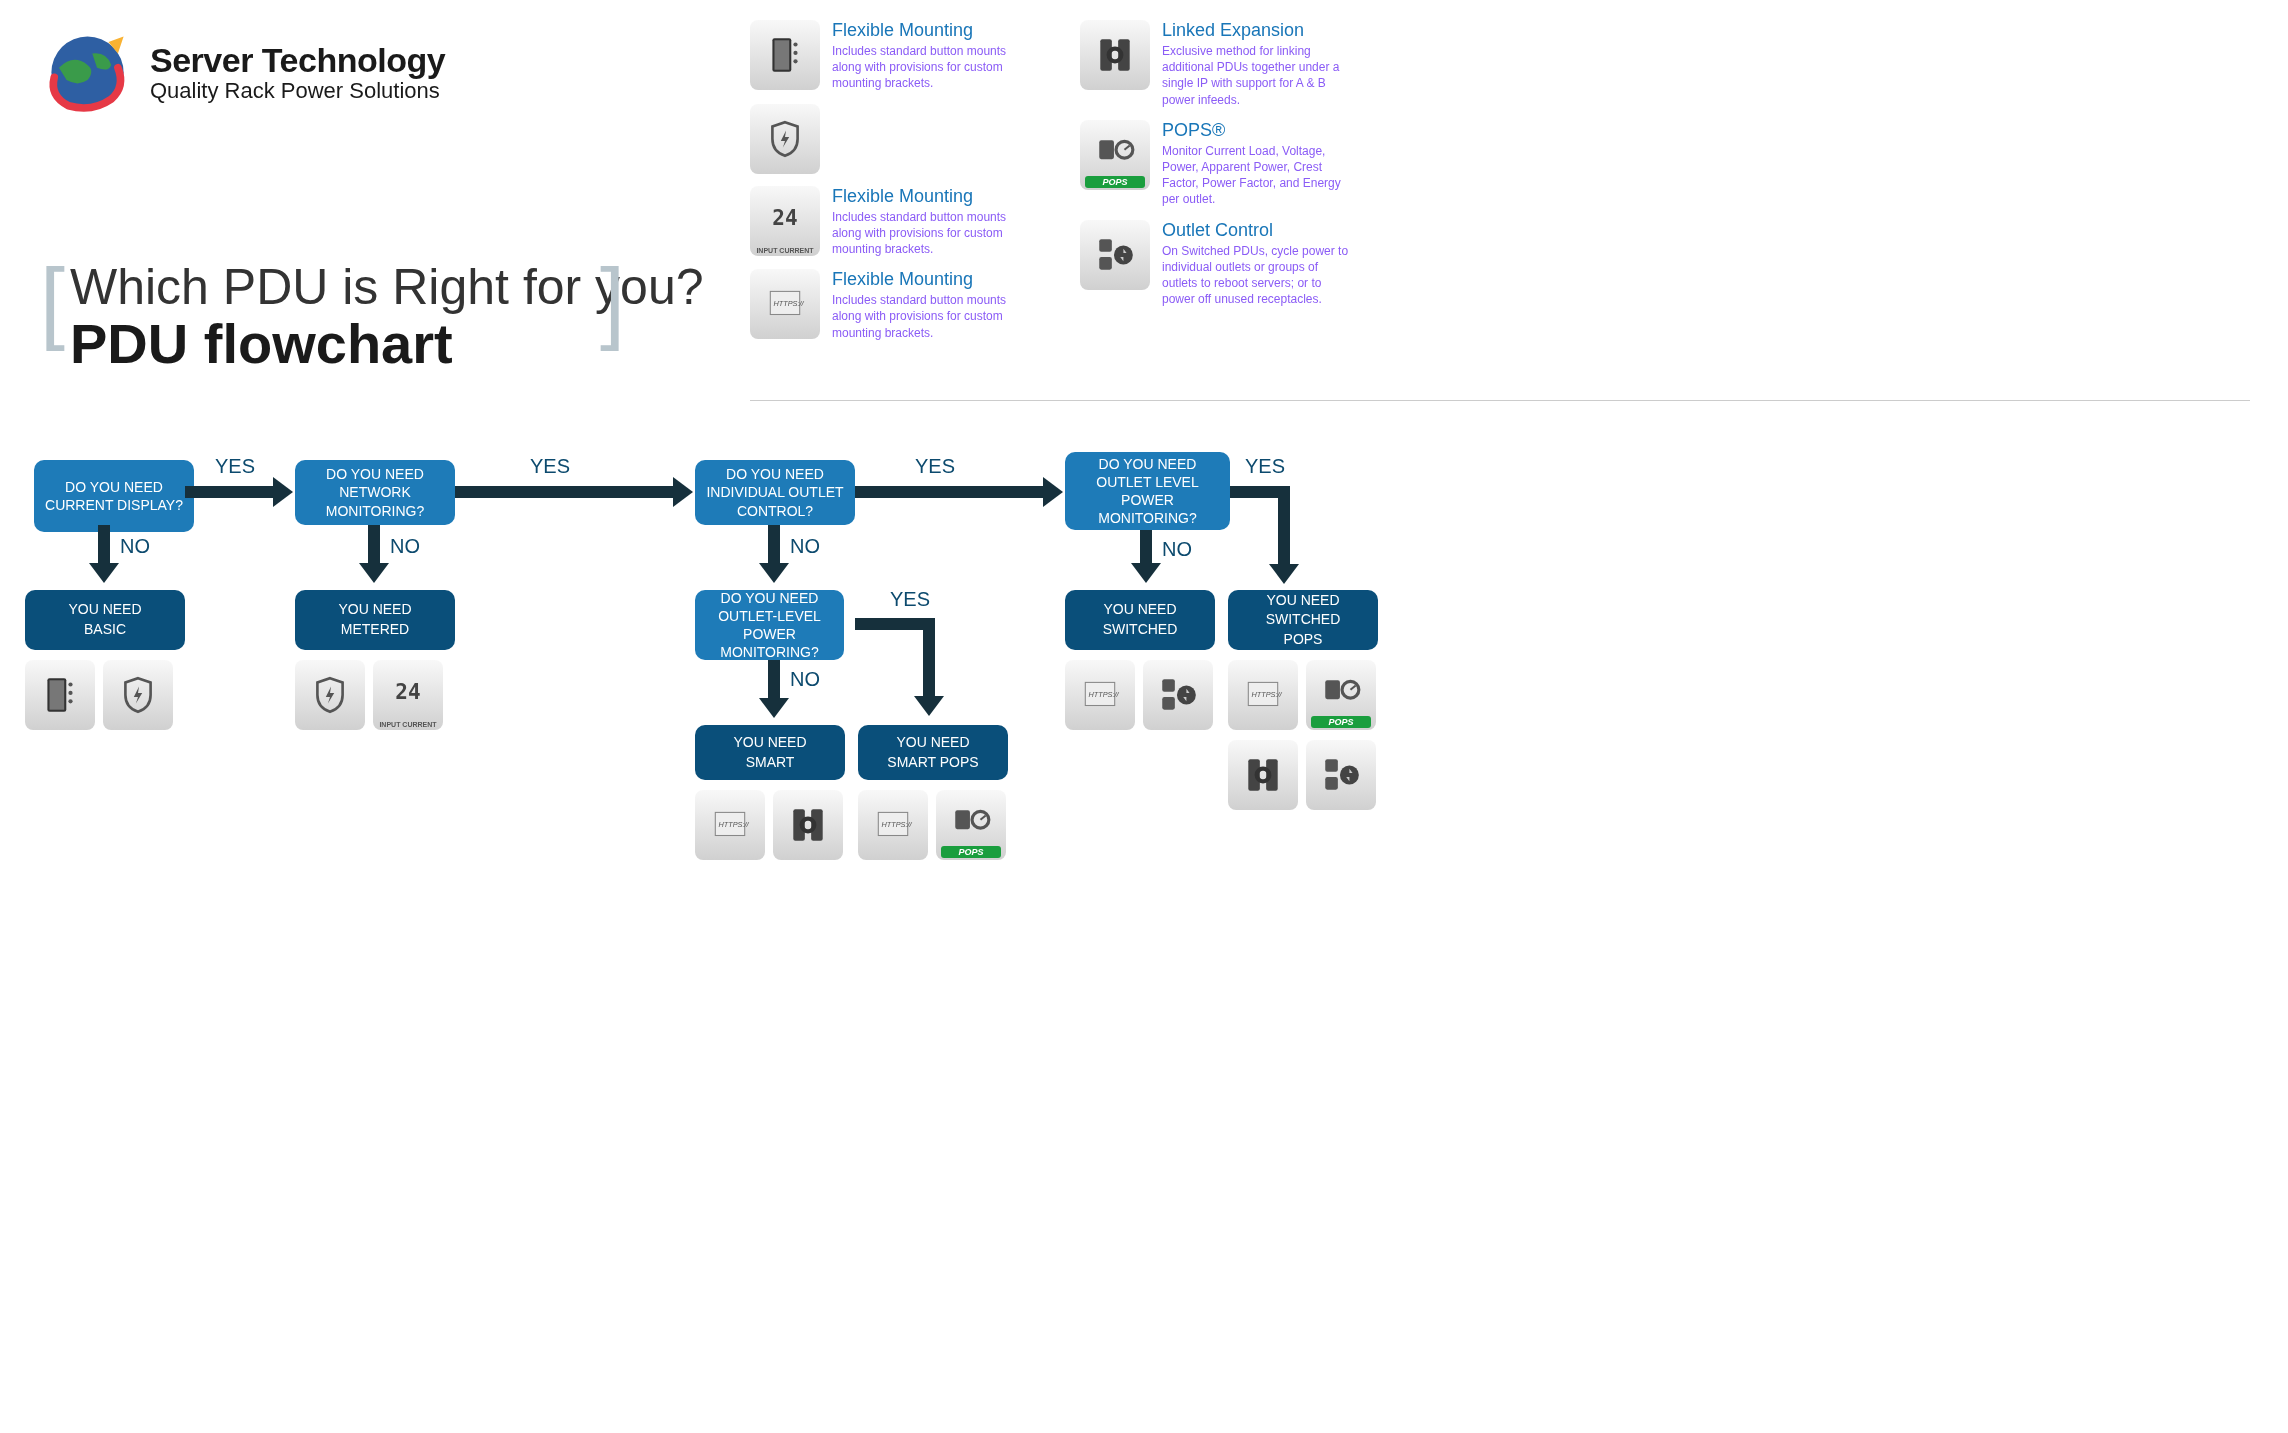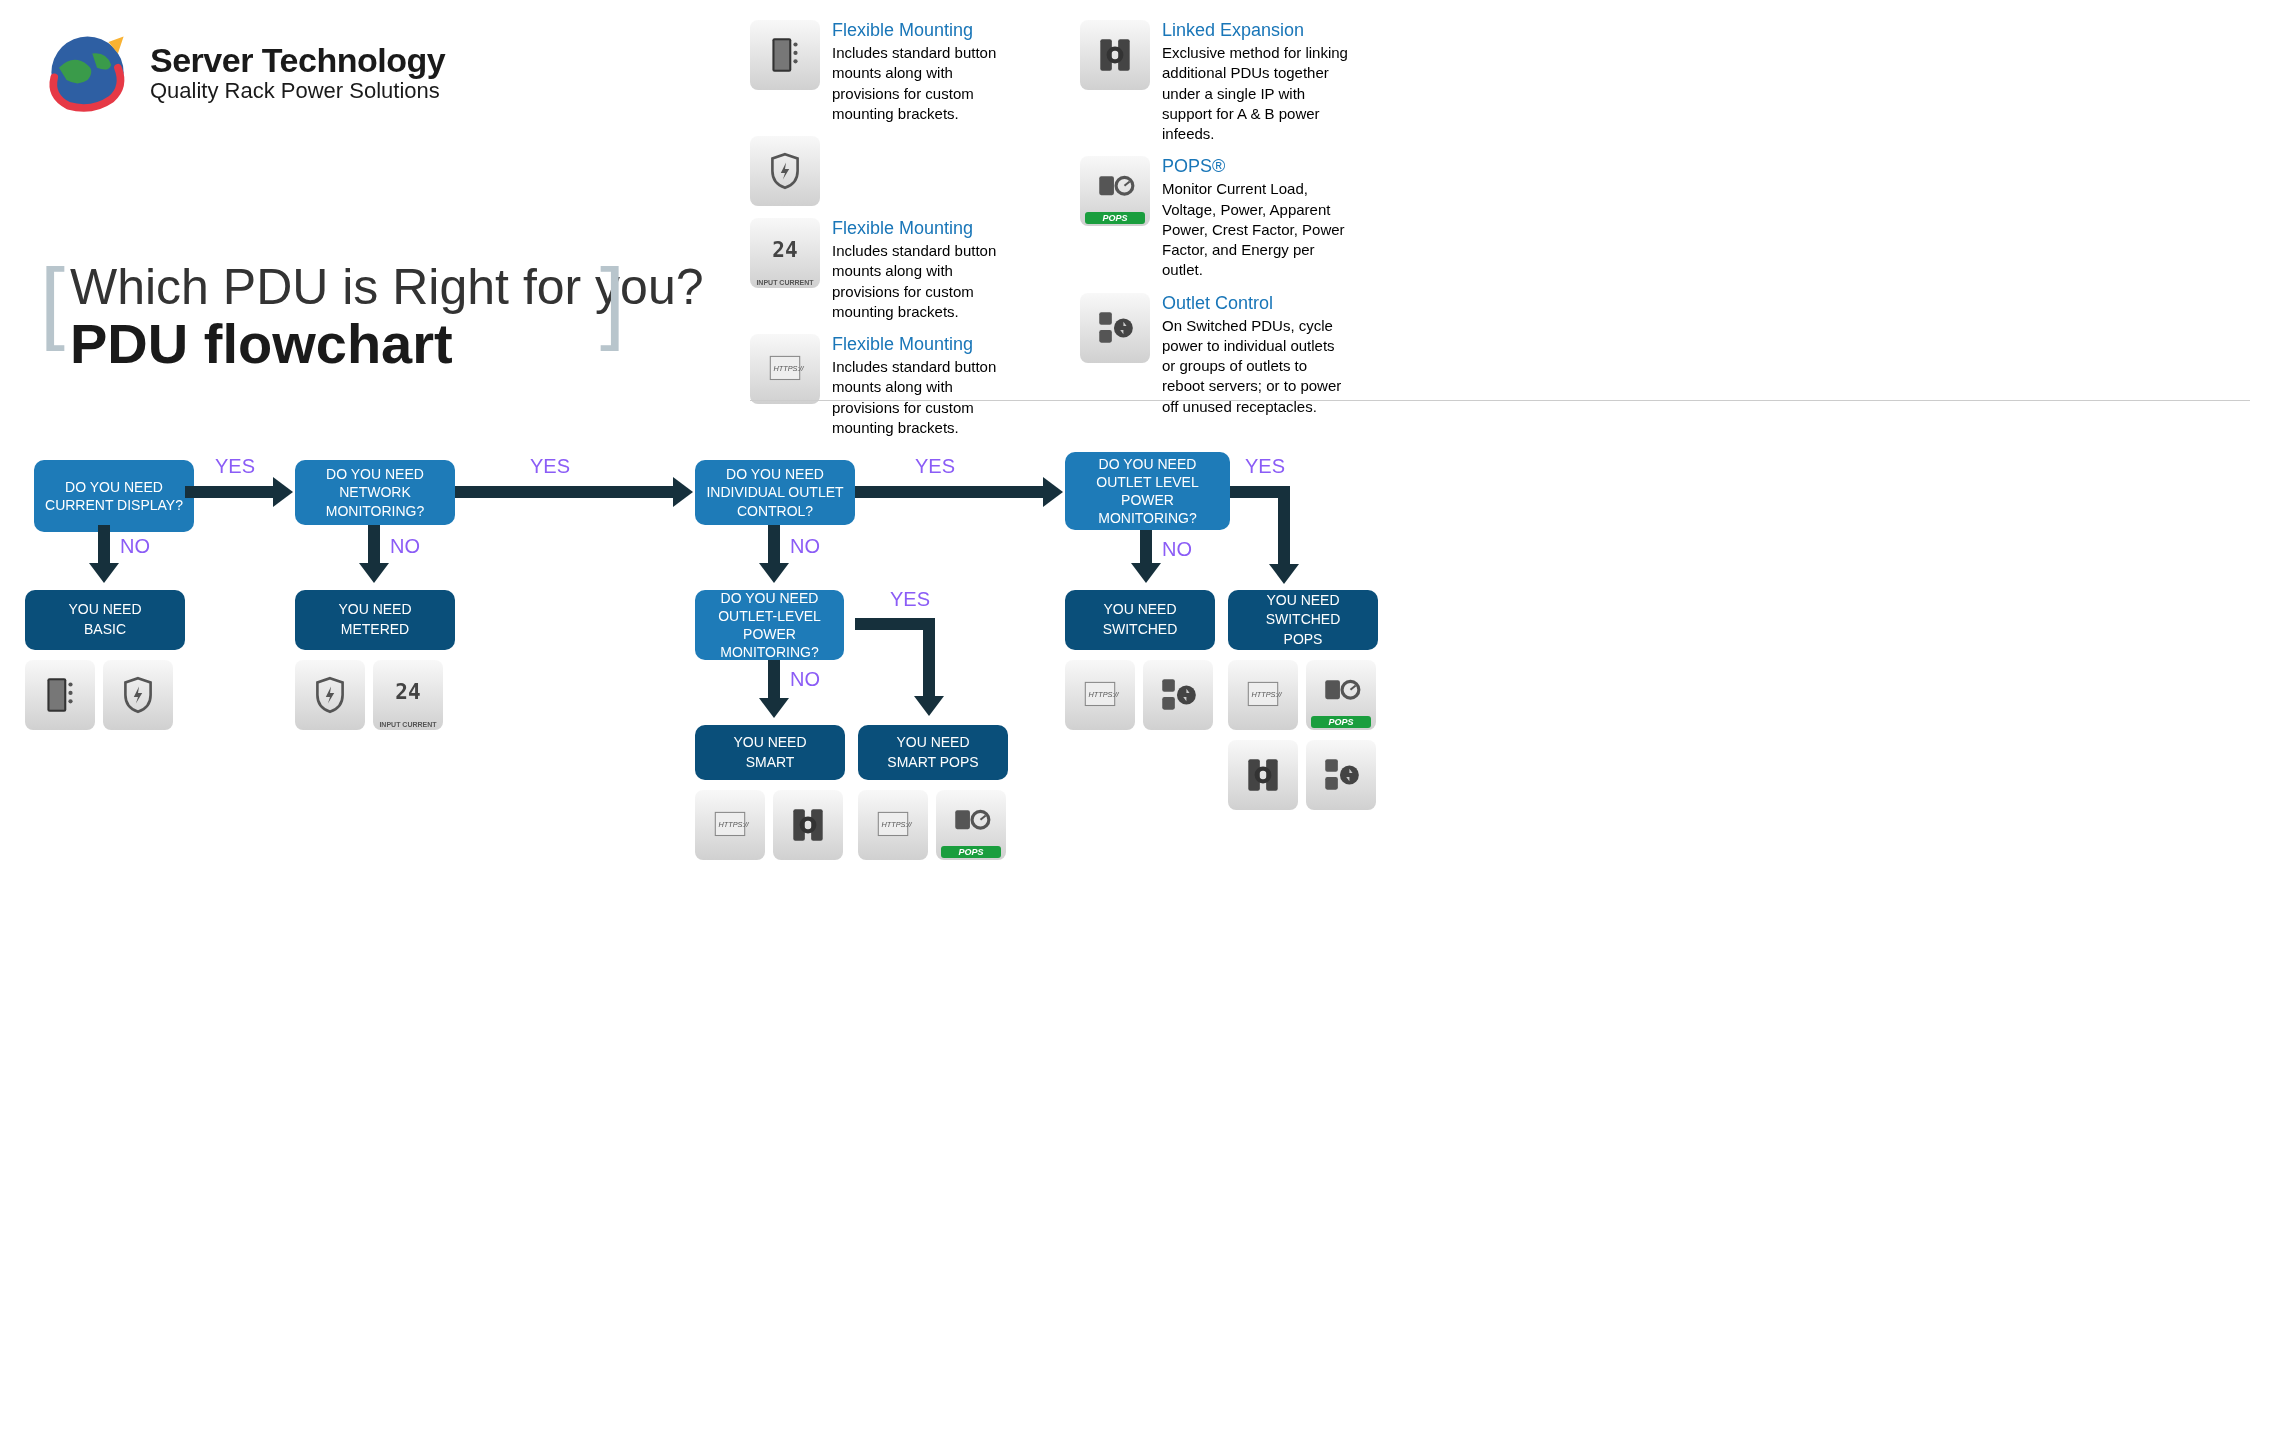--- a/index.html
+++ b/index.html
@@ -15,26 +15,26 @@
 .bracket-l{left:40px;top:250px}
 .bracket-r{left:600px;top:250px}
 .title-line1{font-size:50px;color:#333;font-weight:300;margin-left:30px}
 .title-line2{font-size:56px;color:#1a1a1a;font-weight:800;margin-left:30px;margin-top:-5px}
 .features{position:absolute;left:750px;top:20px;width:1520px;display:flex;gap:60px}
 .feat-col{display:flex;flex-direction:column;gap:12px;width:270px}
 .feat-item{display:flex;gap:12px}
 .feat-ic{width:70px;height:70px;flex-shrink:0;background:linear-gradient(180deg,#f8f8f8,#d0d0d0);border-radius:8px;display:flex;align-items:center;justify-content:center;position:relative}
 .feat-txt{flex:1}
 .feat-title{color:#1976b8;font-size:18px;font-weight:400;margin-bottom:2px}
-.feat-desc{color:#000000;font-size:15px;line-height:1.35}
+.feat-desc{color:#8b5cf6;font-size:12px;line-height:1.35}
 .feat-div{position:absolute;left:750px;top:400px;width:1500px;height:1px;background:#ccc}
 .flow{position:absolute;left:20px;top:450px;width:2250px;height:500px}
 .qbox{position:absolute;background:#1e7bb8;color:#fff;border-radius:10px;padding:14px 10px;text-align:center;font-size:14px;font-weight:400;line-height:1.3;display:flex;align-items:center;justify-content:center}
 .rbox{position:absolute;background:#0a4f7a;color:#fff;border-radius:10px;padding:14px 20px;text-align:center;font-size:14px;font-weight:400;line-height:1.4;display:flex;align-items:center;justify-content:center}
-.lbl{position:absolute;color:#8b5cf6;font-size:20px;font-weight:400}
+.lbl{position:absolute;color:#0c4a6e;font-size:20px;font-weight:400}
 .ic-row{position:absolute;display:flex;gap:8px}
 .ic{width:70px;height:70px;background:linear-gradient(180deg,#f8f8f8,#d0d0d0);border-radius:8px;display:flex;align-items:center;justify-content:center;position:relative}
 .arrow-h{position:absolute;height:12px;background:#16303c}
 .arrow-h::after{content:"";position:absolute;right:-18px;top:-9px;border-left:20px solid #16303c;border-top:15px solid transparent;border-bottom:15px solid transparent}
 .arrow-v{position:absolute;width:12px;background:#16303c}
 .arrow-v::after{content:"";position:absolute;bottom:-18px;left:-9px;border-top:20px solid #16303c;border-left:15px solid transparent;border-right:15px solid transparent}
 .arrow-hv{position:absolute;background:#16303c}
 .ic svg,.feat-ic svg{width:60%;height:60%}
 .pops-badge{position:absolute;bottom:2px;left:5px;right:5px;background:#1a9e3e;color:#fff;font-size:9px;font-weight:700;font-style:italic;text-align:center;border-radius:3px;padding:1px}
 .ic-caption{position:absolute;bottom:2px;left:0;right:0;font-size:7px;color:#555;text-align:center;font-weight:600}

